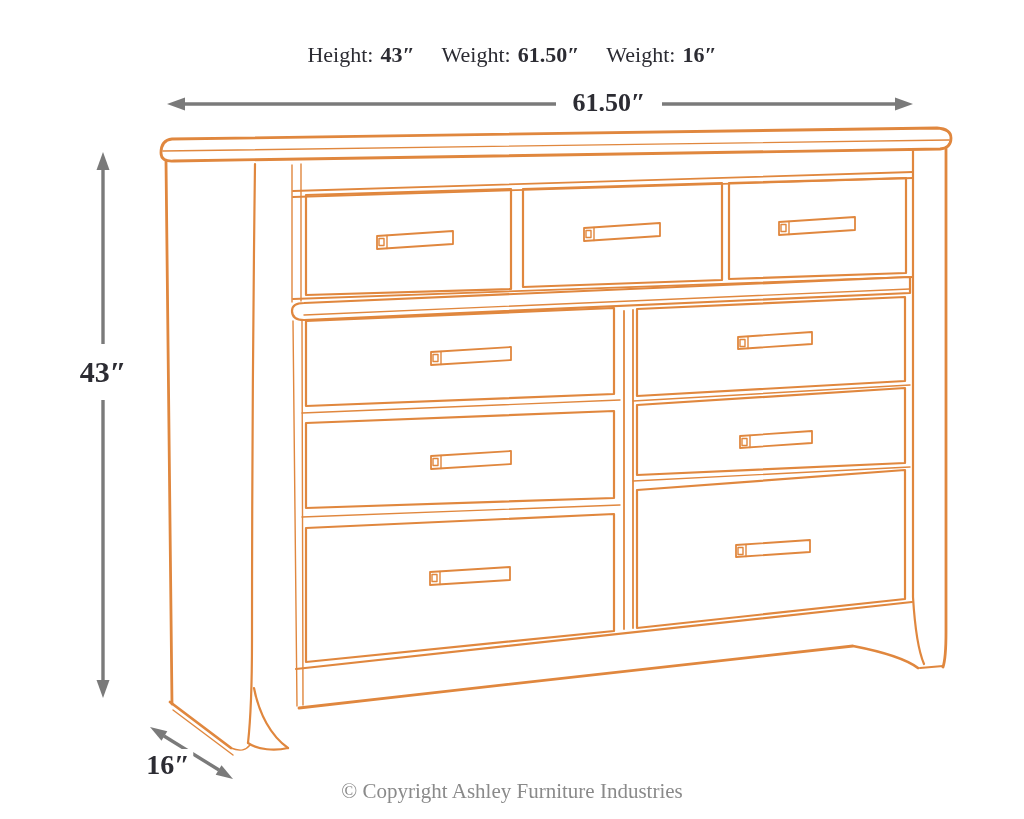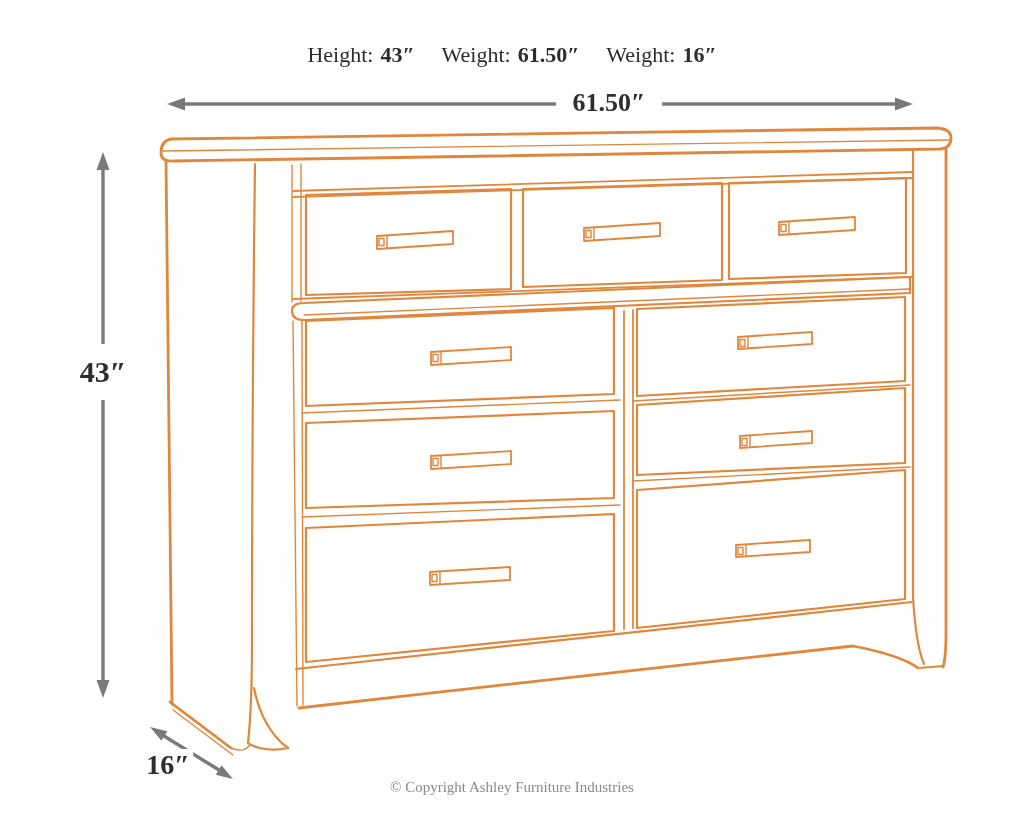--- a/index.html
+++ b/index.html
@@ -31,21 +31,21 @@
     position:absolute;transform:translate(-50%,-50%);
     font-weight:700;color:var(--text-dark);white-space:nowrap;
     background:var(--background);padding:0 4px;
   }
   .dim-width{left:609px;top:103px;font-size:26px;}
   .dim-height{left:103px;top:372px;font-size:30px;}
   .dim-depth{left:168px;top:765px;font-size:28px;}
   
   .copyright{
     position:absolute;left:0;top:779px;width:1024px;
-    text-align:center;font-size:15px;color:var(--muted-text);
+    text-align:center;font-size:21px;color:var(--muted-text);
   }
   
   .o{stroke:var(--line-orange);fill:none;stroke-linecap:round;stroke-linejoin:round;}
   .o30{stroke-width:2.8;}
   .o22{stroke-width:2.2;}
   .o18{stroke-width:1.8;}
   .o14{stroke-width:1.4;}
   .ofill{fill:#fff;}
   .g{stroke:var(--arrow-gray);fill:none;stroke-width:3.4;}
   .gf{fill:var(--arrow-gray);stroke:none;}

